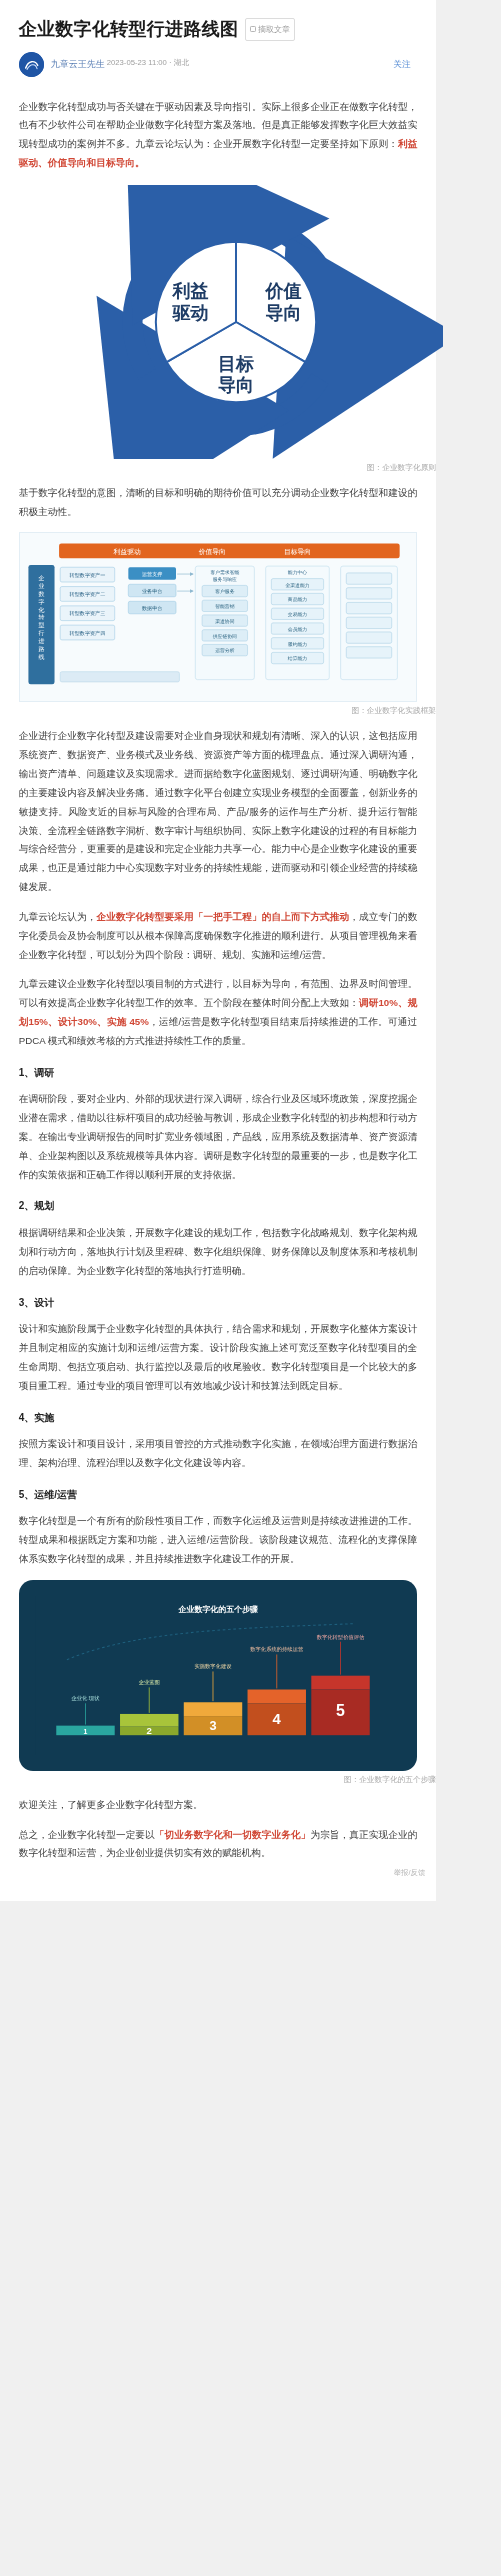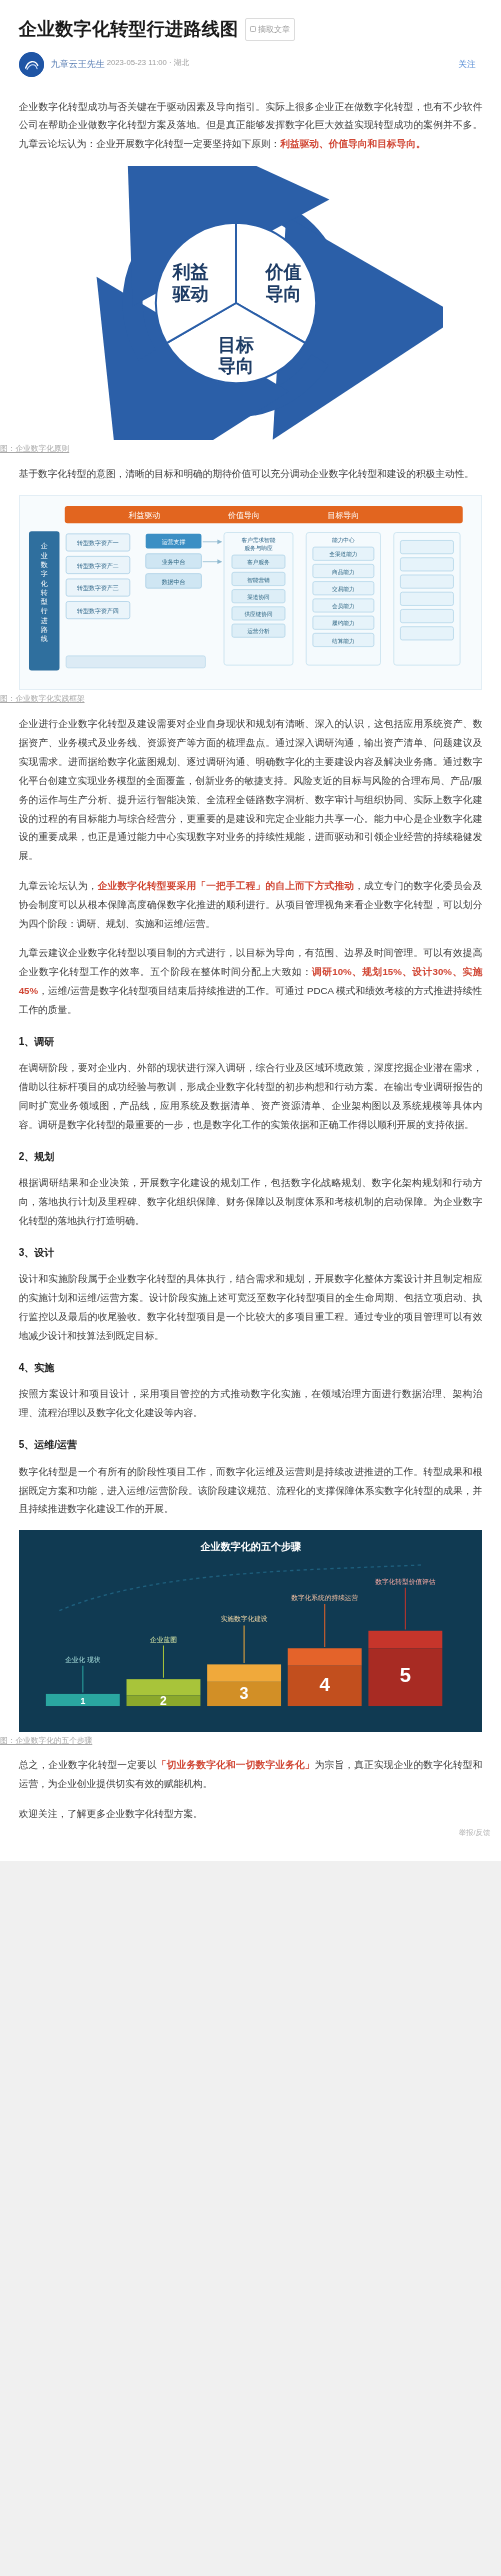--- a/index.html
+++ b/index.html
@@ -4,21 +4,21 @@
 <style>
   * { box-sizing: border-box; }
   html, body { margin: 0; padding: 0; }
   body {
     width: 501px;
     background: #f0f0f0;
     font-family: "Liberation Sans", sans-serif;
     color: #333;
   }
   .page {
-    width: 501px;
+    width: 436px;
     background: #ffffff;
     padding: 0 0 27px 0;
     position: relative;
   }
   .pad { padding: 0 18.7px; }
 
   
   .title-row {
     display: flex;
     align-items: center;
@@ -89,25 +89,24 @@
   .hl-red { color: #d14836; font-weight: bold; }
   h3.sec {
     font-size: 10px;
     font-weight: bold;
     color: #222;
     margin: 14.7px 0 4px 0;
   }
 
   
   .cap {
-    text-align: left;
+    text-align: right;
     font-size: 7.7px;
     color: #a8a8a8;
     margin: 4px 0 9.4px 0;
-    text-decoration: underline;
   }
 
   
   .fig1 {
     width: 100%;
     display: flex;
     margin-top: 12px;
     margin-left: 29px;
   }
   .fig1 svg { display: block; }
@@ -118,21 +117,22 @@
     background: #f7fbfd;
     border: 0.7px solid #e3eef5;
     padding: 6.7px 5.3px 8px 5.3px;
   }
   .fig2wrap svg { display:block; width: 100%; height: auto; }
 
   
   .fig3wrap {
     margin: 9.4px 0 0 0;
     background: #103a52;
-    padding: 0;
+    padding: 16px;
+    border-radius: 14px;
   }
   .fig3wrap svg { display:block; width: 100%; height: auto; }
 
   
   .footer-link {
     font-size: 9px;
     color: #5a8fd6;
     padding: 12px 18.7px 4px 18.7px;
   }
   .footer-link .sq {
@@ -391,22 +391,22 @@
           <line x1="95" y1="202" x2="95" y2="242" stroke="#2aa6a0" stroke-width="1.5"></line>
         </g>
 
         <path d="M60,120 C200,60 430,60 600,52" stroke="#1e5f7d" stroke-width="2" fill="none" stroke-dasharray="5 5"></path>
       </svg>
     </div>
   </div>
   <div class="cap">图：企业数字化的五个步骤</div>
 
   <div class="pad">
+    <p class="body">欢迎关注，了解更多企业数字化转型方案。</p>
     <p class="body">
       <span>总之，企业数字化转型一定要以</span><span class="hl-red">「切业务数字化和一切数字业务化」</span><span>为宗旨，真正实现企业的数字化转型和运营，为企业创业提供切实有效的赋能机构。</span>
     </p>
-    <p class="body">欢迎关注，了解更多企业数字化转型方案。</p>
   </div>
 
 
   <div class="report">举报/反馈</div>
 </div>
 
 
 </body></html>

